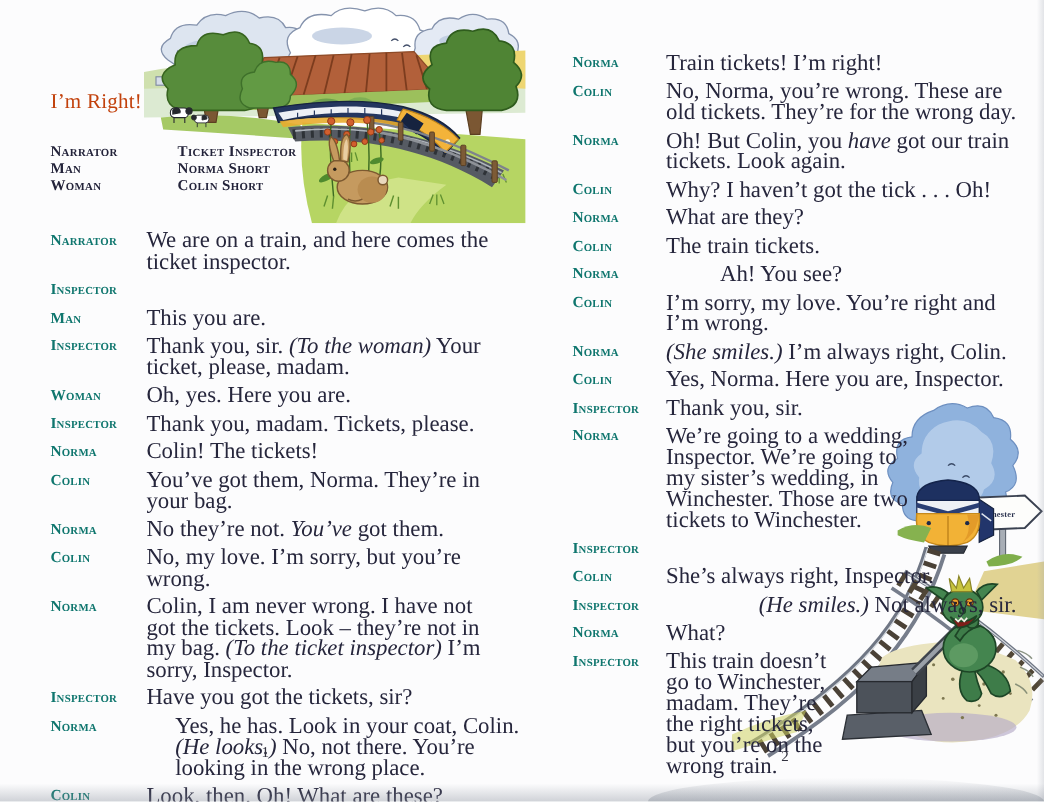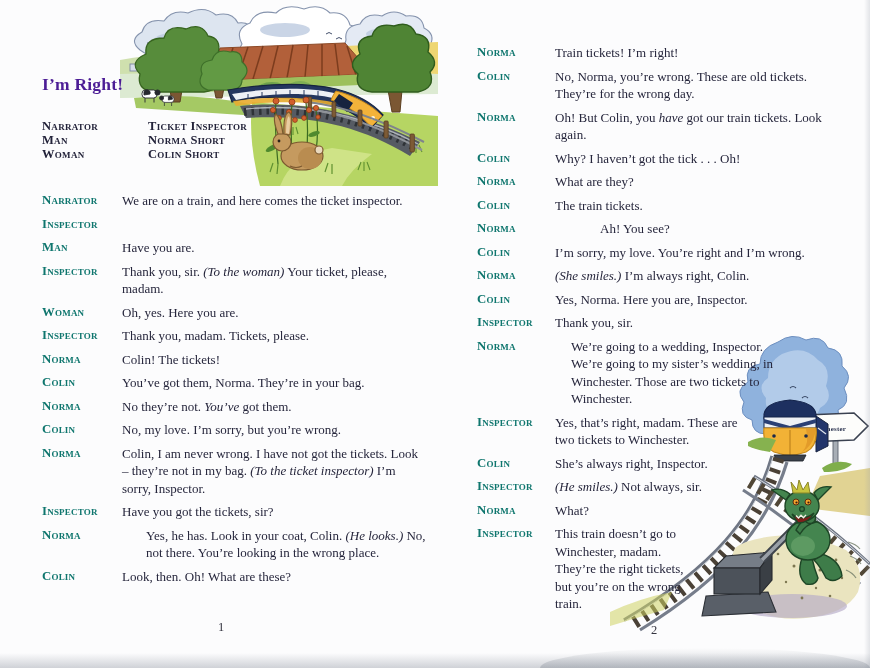--- a/index.html
+++ b/index.html
@@ -6,34 +6,34 @@
   body{background:#e8e9ec;font-family:"Liberation Serif","DejaVu Serif",serif;}
   #spread{position:relative;width:870px;height:668px;background:#fcfcfd;overflow:hidden;}
   
   .edge-bottom{position:absolute;left:0;right:0;bottom:0;height:15px;
     background:linear-gradient(to top, rgba(140,146,158,.40), rgba(140,146,158,0));}
   .edge-bottom-right{position:absolute;right:0;bottom:0;width:330px;height:20px;border-radius:50% 50% 0 0/100% 100% 0 0;
     background:linear-gradient(to top, rgba(120,128,140,.35), rgba(120,128,140,0));}
   .edge-right{position:absolute;top:0;bottom:0;right:0;width:6px;
     background:linear-gradient(to left, rgba(150,156,168,.25), rgba(150,156,168,0));}
 
-  .page-title{position:absolute;left:42px;top:74px;font-size:17.5px;font-weight:bold;color:#4c1d95;letter-spacing:.2px;}
+  .page-title{position:absolute;left:42px;top:74px;font-size:17.5px;font-weight:normal;color:#c2410c;letter-spacing:.2px;}
 
   .cast{position:absolute;left:42px;top:119px;display:flex;color:#23233a;}
   .cast-col{display:flex;flex-direction:column;}
   .cast-col1{width:106px;}
   .cast-name{font-variant:small-caps;font-weight:bold;font-size:12.5px;line-height:14.2px;letter-spacing:.3px;}
 
   .dialogue{position:absolute;color:#26263c;}
   #left-dialogue{left:42px;top:192px;width:396px;}
   #right-dialogue{left:477px;top:44px;width:396px;}
   .drow{display:flex;align-items:flex-start;margin-bottom:6px;}
   .speaker{flex:0 0 80px;font-variant:small-caps;font-weight:bold;font-size:12.8px;line-height:17.5px;letter-spacing:.2px;color:#0f766e;}
   #right-dialogue .speaker{flex-basis:78px;}
-  .line{display:inline-block;font-size:13px;line-height:17.5px;}
+  .line{display:inline-block;font-size:19px;line-height:17.5px;}
   .line em{font-style:italic;}
 
   .page-number{position:absolute;font-size:12.5px;color:#33333f;}
   #pageno-left{left:218px;top:620px;}
   #pageno-right{left:651px;top:623px;}
 
   .illus{position:absolute;}
   #illus-top{left:120px;top:2px;width:318px;height:184px;}
   #illus-right{left:610px;top:330px;width:260px;height:312px;}
   svg{display:block;width:100%;height:100%;}
@@ -322,21 +322,21 @@
   <div class="dialogue" id="left-dialogue">
       <div class="drow">
         <span class="speaker">Narrator</span>
         <span class="line" style="width: 300px;"><span>We are on a train, and here comes the ticket inspector.</span></span>
       </div>
       <div class="drow">
         <span class="speaker">Inspector</span>
       </div>
       <div class="drow">
         <span class="speaker">Man</span>
-        <span class="line" style="width: 300px;"><span>Have you are.</span></span>
+        <span class="line" style="width: 300px;"><span>This you are.</span></span>
       </div>
       <div class="drow">
         <span class="speaker">Inspector</span>
         <span class="line" style="width: 300px;"><span>Thank you, sir. </span><em>(To the woman)</em><span> Your ticket, please, madam.</span></span>
       </div>
       <div class="drow">
         <span class="speaker">Woman</span>
         <span class="line" style="width: 300px;"><span>Oh, yes. Here you are.</span></span>
       </div>
       <div class="drow">
@@ -417,33 +417,32 @@
       <div class="drow">
         <span class="speaker">Colin</span>
         <span class="line" style="width: 292px;"><span>Yes, Norma. Here you are, Inspector.</span></span>
       </div>
       <div class="drow">
         <span class="speaker">Inspector</span>
         <span class="line" style="width: 292px;"><span>Thank you, sir.</span></span>
       </div>
       <div class="drow">
         <span class="speaker">Norma</span>
-        <span class="line" style="width: 214px; margin-left: 16px;"><span>We’re going to a wedding, Inspector. We’re going to my sister’s wedding, in Winchester. Those are two tickets to Winchester.</span></span>
-      </div>
-      <div class="drow">
-        <span class="speaker">Inspector</span>
-        <span class="line" style="width: 196px;"><span>Yes, that’s right, madam. These are two tickets to Winchester.</span></span>
+        <span class="line" style="width: 214px;"><span>We’re going to a wedding, Inspector. We’re going to my sister’s wedding, in Winchester. Those are two tickets to Winchester.</span></span>
+      </div>
+      <div class="drow">
+        <span class="speaker">Inspector</span>
       </div>
       <div class="drow">
         <span class="speaker">Colin</span>
         <span class="line" style="width: 292px;"><span>She’s always right, Inspector.</span></span>
       </div>
       <div class="drow">
         <span class="speaker">Inspector</span>
-        <span class="line" style="width: 292px;"><em>(He smiles.)</em><span> Not always, sir.</span></span>
+        <span class="line" style="width: 292px; text-align: right;"><em>(He smiles.)</em><span> Not always, sir.</span></span>
       </div>
       <div class="drow">
         <span class="speaker">Norma</span>
         <span class="line" style="width: 292px;"><span>What?</span></span>
       </div>
       <div class="drow">
         <span class="speaker">Inspector</span>
         <span class="line" style="width: 140px;"><span>This train doesn’t go to Winchester, madam. They’re the right tickets, but you’re on the wrong train.</span></span>
       </div>
     </div>

